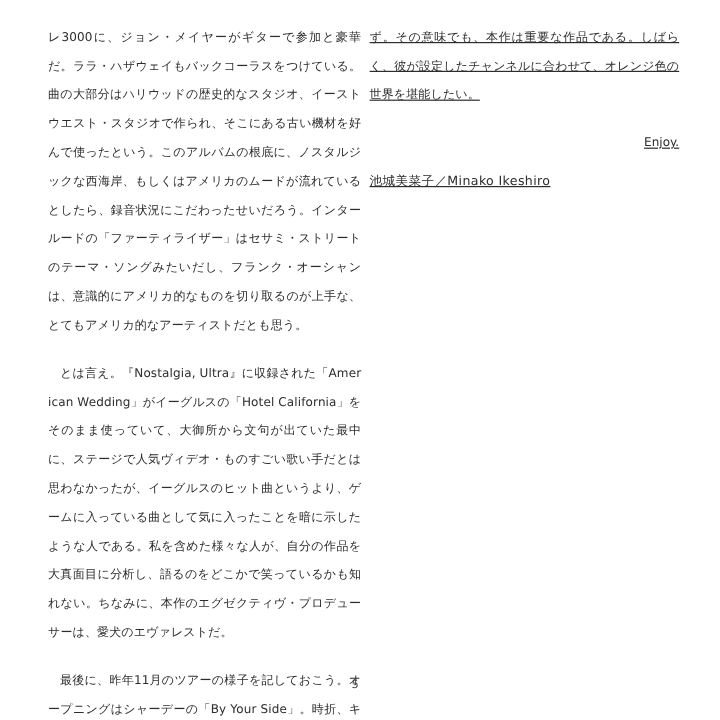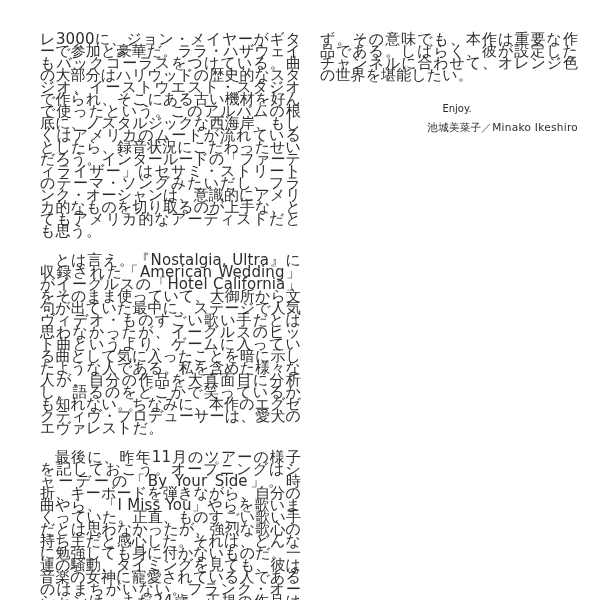--- a/index.html
+++ b/index.html
@@ -22,44 +22,44 @@
   }
   .column {
     position: absolute;
     top: 16px;
   }
   .column-left {
     left: 40px;
     width: 261px;
   }
   .column-right {
-    left: 320px;
+    left: 308px;
     width: 258px;
+    text-decoration: underline;
   }
   p.body-text {
-    margin: 17px 0 16px 0;
-    font-size: 15px;
-    line-height: 12px;
+    margin: 4px 0 16px 0;
+    font-size: 10px;
+    line-height: 24px;
     text-align: justify;
     letter-spacing: 0.1px;
     word-break: break-all;
   }
   p.para-indent {
     text-indent: 1em;
   }
   p.closing-word {
     margin: 20px 0 0 0;
     text-indent: 1.6em;
-    text-align: center;
+    text-align: right;
     font-size: 10px;
     line-height: 16.45px;
   }
   p.author-credit {
-    margin: 2px 0 0 0;
-    text-align: right;
+    margin: 15px 0 0 0;
     font-size: 10.5px;
     line-height: 16.45px;
     letter-spacing: 0.3px;
   }
   .page-number {
     position: absolute;
     top: 565px;
     left: 0;
     width: 592px;
     text-align: center;

